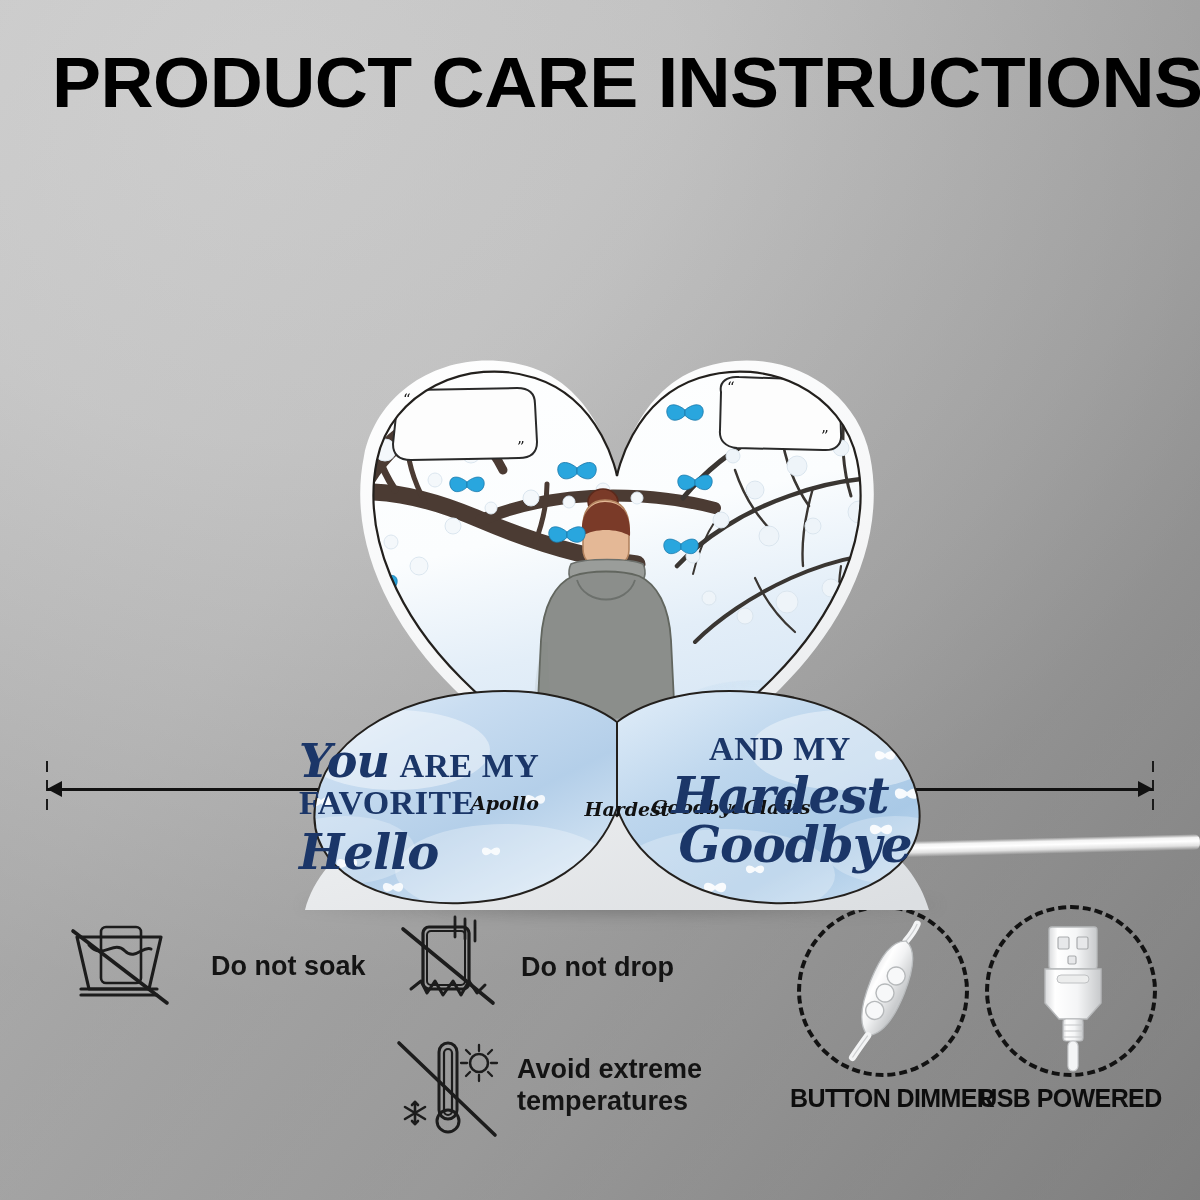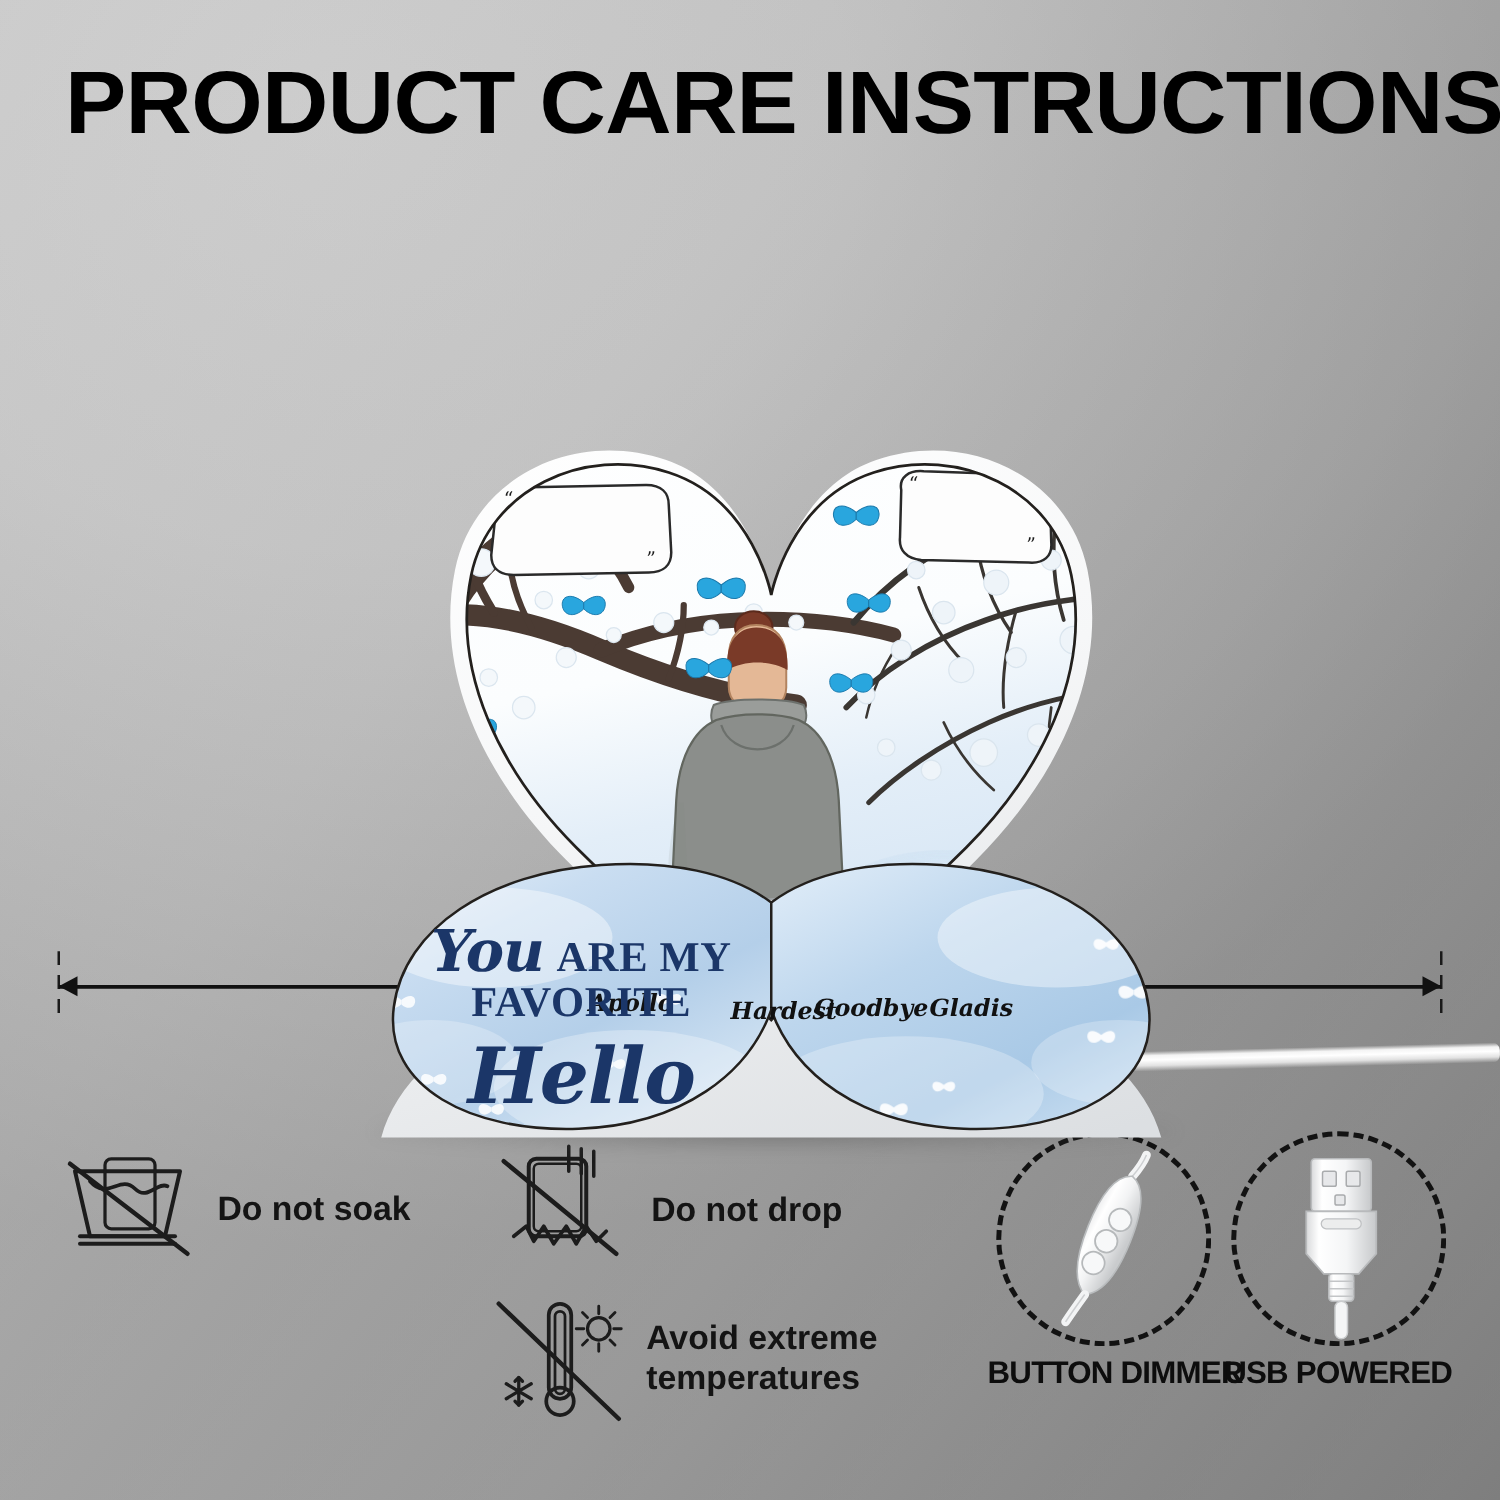--- a/index.html
+++ b/index.html
@@ -115,21 +115,21 @@
   }
   .care-item { position: absolute; display: flex; align-items: center; }
   .care-icon { flex: 0 0 auto; }
   .care-label {
     font-size: 27px;
     font-weight: 700;
     color: #141414;
     line-height: 1.18;
     white-space: pre-line;
   }
-  #care-soak  { left: 6px;  top: 10px;  }
+  #care-soak  { left: 23px;  top: 10px; gap: 20px;  }
   #care-scrub { left: 10px;  top: 128px; }
   #care-drop  { left: 355px; top: 10px;  }
   #care-temp  { left: 355px; top: 124px; }
   #care-soak  .care-label { margin-left: 16px; }
   #care-scrub .care-label { margin-left: 10px; }
   #care-drop  .care-label { margin-left: 18px; }
   #care-temp  .care-label { margin-left: 12px; }
 
   
   #feature-block {
@@ -562,29 +562,34 @@
 
       <div style="position:absolute;left:168px;top:462px;width:104px;text-align:center;
                   font-family:'DejaVu Serif',serif;font-weight:700;font-style:italic;font-size:19px;color:#111;">Apollo</div>
       <div style="position:absolute;left:268px;top:468px;width:148px;text-align:center;
                   font-family:'DejaVu Serif',serif;font-weight:700;font-style:italic;font-size:19px;color:#111;">Hardest</div>
       <div style="position:absolute;left:360px;top:466px;width:104px;text-align:center;
                   font-family:'DejaVu Serif',serif;font-weight:700;font-style:italic;font-size:19px;color:#111;">Goodbye</div>
       <div style="position:absolute;left:440px;top:466px;width:104px;text-align:center;
                   font-family:'DejaVu Serif',serif;font-weight:700;font-style:italic;font-size:19px;color:#111;">Gladis</div>
 
-      <div style="position:absolute;left:30px;top:404px;width:300px;text-align:center;color:#1b3668;">
+      <div style="position:absolute;left:14px;top:404px;width:300px;color:#1b3668;">
         <div style="white-space:nowrap;">
           <span style="font-family:'DejaVu Serif',serif;font-style:italic;font-weight:700;font-size:46px;letter-spacing:-1px;">You</span>
           <span style="font-family:'Liberation Serif',serif;font-weight:700;font-size:34px;letter-spacing:0.5px;margin-left:6px;">ARE MY</span>
         </div>
         <div style="font-family:'Liberation Serif',serif;font-weight:700;font-size:34px;letter-spacing:0.5px;margin-top:-4px;">FAVORITE</div>
-        <div style="font-family:'DejaVu Serif',serif;font-style:italic;font-weight:700;font-size:62px;letter-spacing:-1px;margin-top:2px;">Hello</div>
+        <div style="font-family:'DejaVu Serif',serif;font-style:italic;font-weight:700;font-size:48px;letter-spacing:-1px;margin-top:2px;">Hello</div>
       </div>
 
+      <div style="position:absolute;left:350px;top:400px;width:290px;text-align:center;color:#1b3668;">
+        <div style="font-family:'Liberation Serif',serif;font-weight:700;font-size:34px;letter-spacing:0.5px;">AND MY</div>
+        <div style="font-family:'DejaVu Serif',serif;font-style:italic;font-weight:700;font-size:50px;letter-spacing:-1px;margin-top:-2px;">Hardest</div>
+        <div style="font-family:'DejaVu Serif',serif;font-style:italic;font-weight:700;font-size:50px;letter-spacing:-1px;margin-top:-10px;margin-left:30px;">Goodbye</div>
+      </div>
     </div>
   </div>
 </div>
 
 <div id="dimension">
   <div class="dim-tick" id="dim-tick-left"></div>
   <div class="dim-tick" id="dim-tick-right"></div>
   <div id="dim-line"></div>
   <div class="dim-arrow" id="dim-arrow-left"></div>
   <div class="dim-arrow" id="dim-arrow-right"></div>

